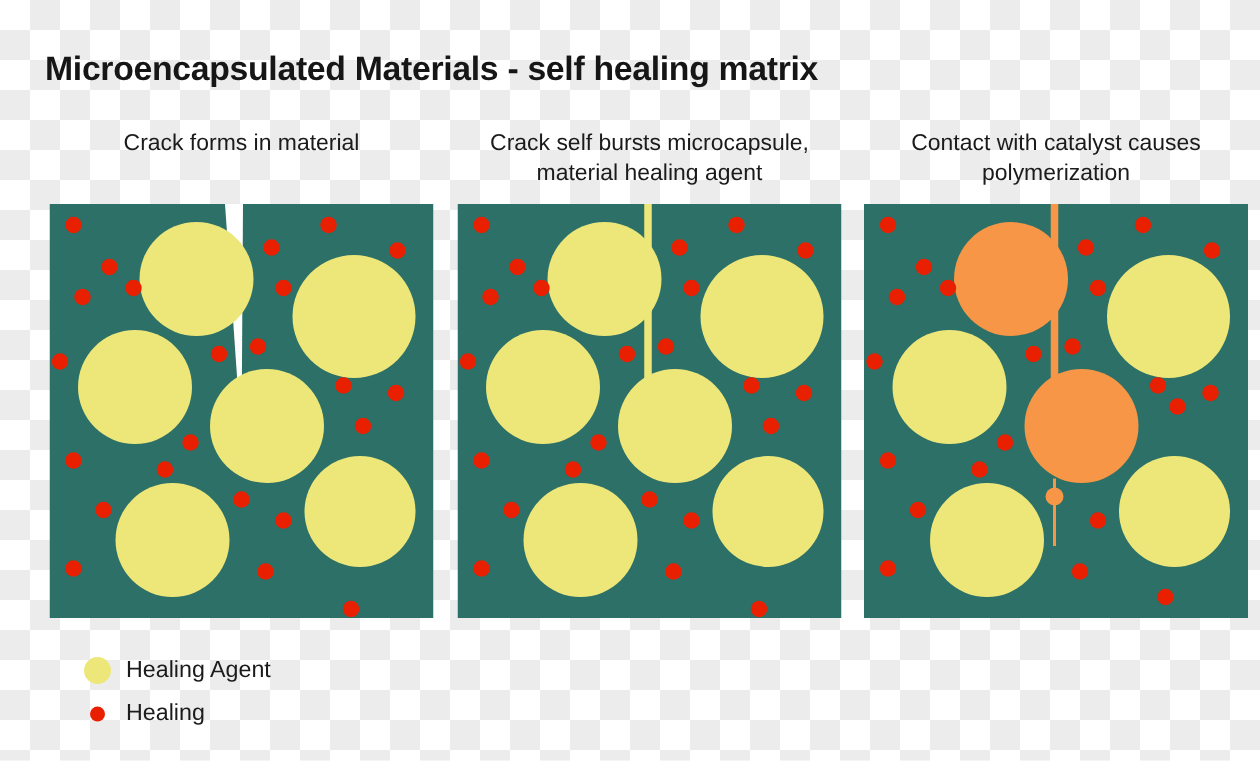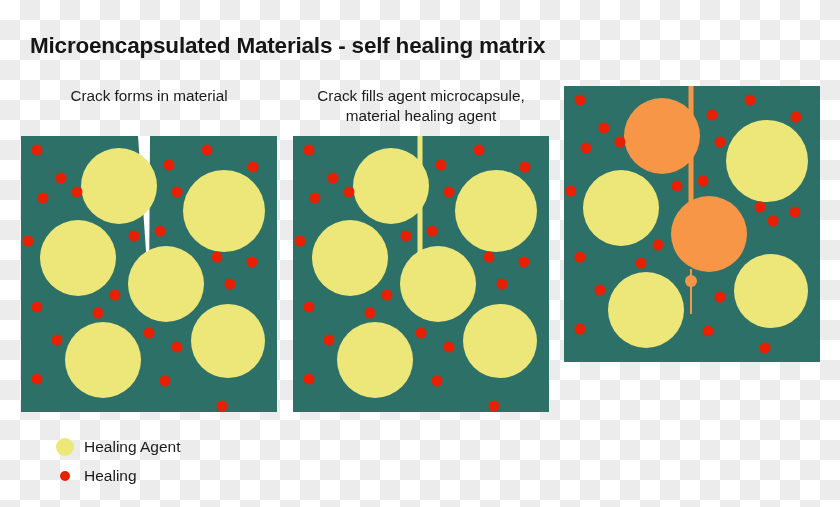--- a/index.html
+++ b/index.html
@@ -32,21 +32,21 @@
     top: 33px;
     font-size: 22.5px;
     font-weight: bold;
     color: #161616;
     letter-spacing: -0.2px;
     white-space: nowrap;
   }
 
   .panels {
     position: absolute;
-    left: 0;
+    left: 12px;
     top: 0;
     width: 728px;
     height: 430px;
   }
 
   .panel {
     position: absolute;
     top: 86px;
     width: 272px;
   }
@@ -142,21 +142,21 @@
           <circle cx="36" cy="204" r="5.5" fill="#E82000"></circle>
           <circle cx="128" cy="197" r="5.5" fill="#E82000"></circle>
           <circle cx="156" cy="211" r="5.5" fill="#E82000"></circle>
           <circle cx="16" cy="243" r="5.5" fill="#E82000"></circle>
           <circle cx="144" cy="245" r="5.5" fill="#E82000"></circle>
           <circle cx="201" cy="270" r="5.5" fill="#E82000"></circle>
         </svg>
       </div>
       <div class="panel" style="left: 285px;">
         <div class="panel-caption">
-          <span class="cap-line">Crack fills agent microcapsule,</span>
+          <span class="cap-line">Crack self bursts microcapsule,</span>
           <span class="cap-line">material healing agent</span>
         </div>
         <svg width="256" height="276" viewBox="0 0 256 276" class="panel-figure">
           <rect x="0" y="0" width="256" height="276" fill="#2C7068"></rect>
           <rect x="124.5" y="0" width="5" height="150" fill="#EDE77A"></rect>
           <circle cx="98" cy="50" r="38" fill="#EDE77A"></circle>
           <circle cx="203" cy="75" r="41" fill="#EDE77A"></circle>
           <circle cx="57" cy="122" r="38" fill="#EDE77A"></circle>
           <circle cx="145" cy="148" r="38" fill="#EDE77A"></circle>
           <circle cx="207" cy="205" r="37" fill="#EDE77A"></circle>
@@ -180,20 +180,24 @@
           <circle cx="77" cy="177" r="5.5" fill="#E82000"></circle>
           <circle cx="36" cy="204" r="5.5" fill="#E82000"></circle>
           <circle cx="128" cy="197" r="5.5" fill="#E82000"></circle>
           <circle cx="156" cy="211" r="5.5" fill="#E82000"></circle>
           <circle cx="16" cy="243" r="5.5" fill="#E82000"></circle>
           <circle cx="144" cy="245" r="5.5" fill="#E82000"></circle>
           <circle cx="201" cy="270" r="5.5" fill="#E82000"></circle>
         </svg>
       </div>
       <div class="panel" style="left: 556px;">
+        <div class="panel-caption">
+          <span class="cap-line">Contact with catalyst causes</span>
+          <span class="cap-line">polymerization</span>
+        </div>
         <svg width="256" height="276" viewBox="0 0 256 276" class="panel-figure">
           <rect x="0" y="0" width="256" height="276" fill="#2C7068"></rect>
           <rect x="124.5" y="0" width="5" height="150" fill="#F79646"></rect>
           <circle cx="98" cy="50" r="38" fill="#F79646"></circle>
           <circle cx="203" cy="75" r="41" fill="#EDE77A"></circle>
           <circle cx="57" cy="122" r="38" fill="#EDE77A"></circle>
           <circle cx="145" cy="148" r="38" fill="#F79646"></circle>
           <circle cx="207" cy="205" r="37" fill="#EDE77A"></circle>
           <circle cx="82" cy="224" r="38" fill="#EDE77A"></circle>
           <rect x="126" y="183" width="2" height="45" fill="#F79646"></rect>

